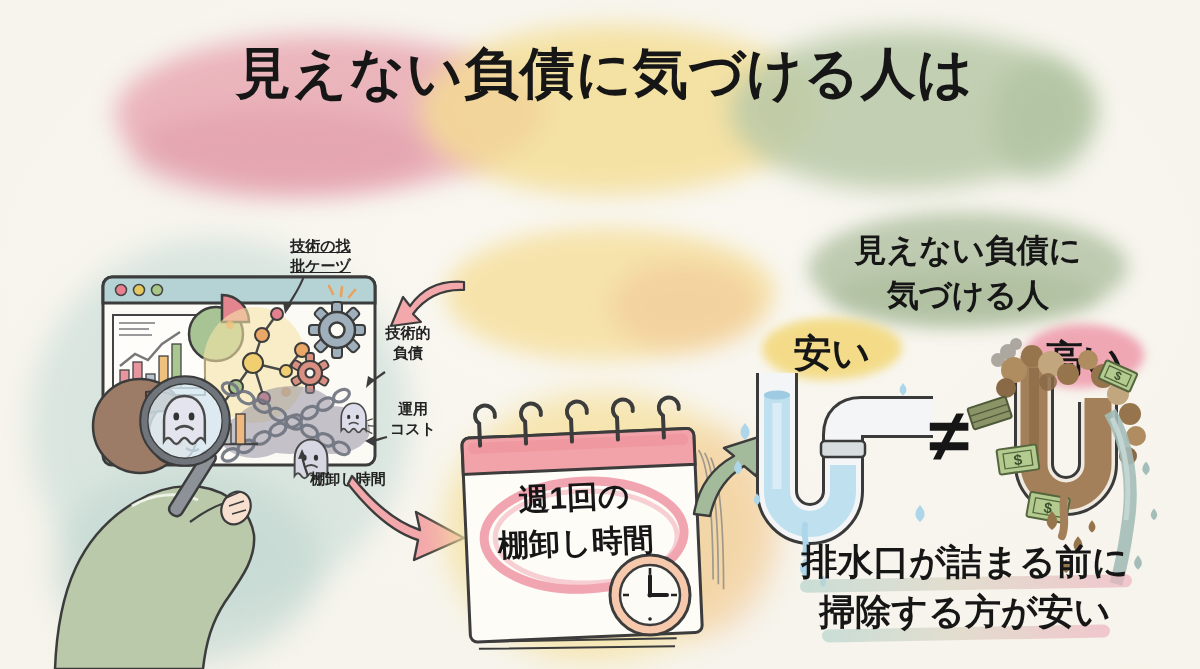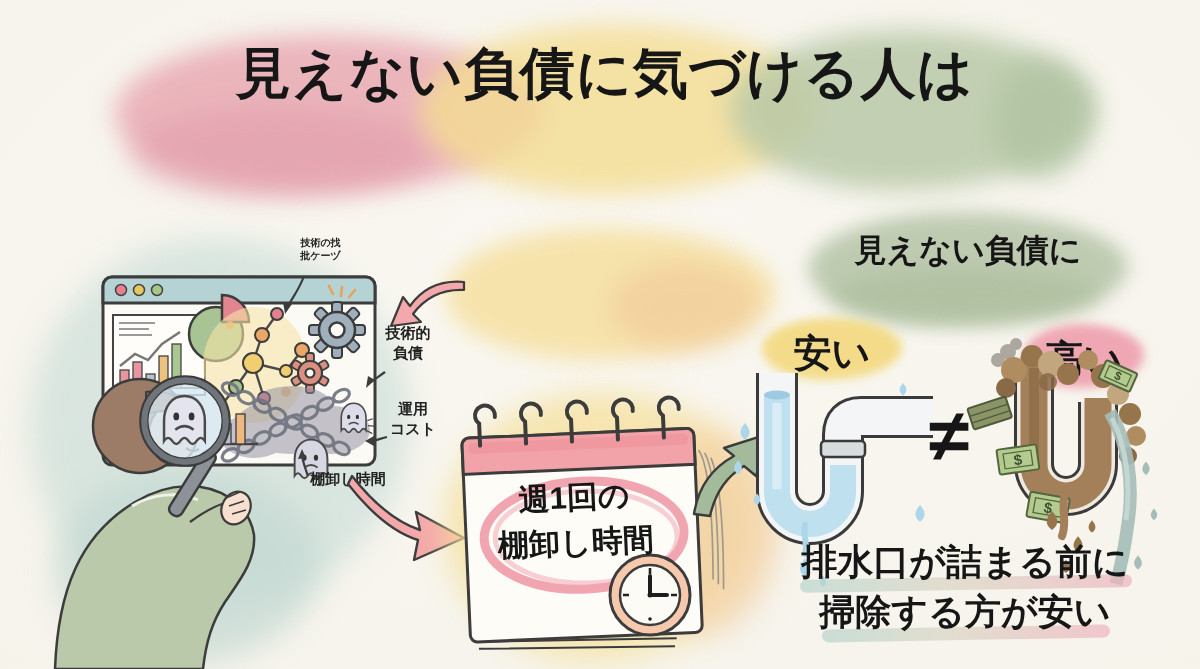--- a/index.html
+++ b/index.html
@@ -196,21 +196,21 @@
       <circle cx="145" cy="191" r="37.2" fill="none" stroke="#3c3c3c" stroke-width="1.4"></circle>
       <g transform="translate(122,164) scale(1.02)">
         <path d="M22,2 C10,2 2,12 2,26 L2,46 q4,-6 8,0 q4,6 8,0 q4,-6 8,0 q4,6 8,0 q4,-6 8,0 L42,26 C42,12 34,2 22,2 Z" fill="#e3e4ee" stroke="#4a4a4a" stroke-width="2.4"></path>
         <ellipse cx="14" cy="22" rx="2.8" ry="3.8" fill="#333"></ellipse>
           <ellipse cx="29" cy="22" rx="2.8" ry="3.8" fill="#333"></ellipse>
         <path d="M13,35 q9,-7 18,0" stroke="#4a4a4a" stroke-width="2.4" fill="none"></path>
       </g>
     </g>
   </svg>
 
-  <div class="lbl" style="left:263px;top:236px;width:115px;font-size:10px;">
+  <div class="lbl" style="left:263px;top:236px;width:115px;font-size:15px;text-decoration:underline;">
     <div>技術の找</div>
     <div>批ケーヅ</div>
   </div>
   <div class="lbl" style="left:378px;top:323px;width:60px;font-size:15px;">
     <div>技術的</div>
     <div>負債</div>
   </div>
   <div class="lbl" style="left:380px;top:399px;width:66px;font-size:15px;">
     <div>運用</div>
     <div>コスト</div>
@@ -261,20 +261,21 @@
   </div>
 
   <svg style="left:682px;top:424px;" width="92" height="92" viewBox="0 0 92 92">
     <path d="M12,90 C16,64 30,44 52,32 L42,24 L86,10 L74,52 L62,42 C46,52 34,66 28,92 Z" fill="#a3bb9a" stroke="#3c3c3c" stroke-width="2.4" stroke-linejoin="round"></path>
   </svg>
 
   <div class="blob" style="left:808px;top:212px;width:320px;height:114px;background:#b9c7ab;opacity:.9;filter:blur(9px);"></div>
   <div class="blob" style="left:830px;top:268px;width:270px;height:55px;background:#a9bb99;opacity:.6;filter:blur(10px);"></div>
   <div class="txt" style="left:812px;top:228px;width:312px;font-size:32px;line-height:1.42;">
     <div>見えない負債に</div>
+    <div>気づける人</div>
   </div>
 
   <div class="blob" style="left:762px;top:318px;width:140px;height:62px;background:#f3d97e;opacity:.9;filter:blur(5px);"></div>
   <div class="txt" style="left:762px;top:328px;width:140px;font-size:38px;">安い</div>
   <div class="blob" style="left:1024px;top:324px;width:120px;height:64px;background:#ef9fae;opacity:.9;filter:blur(5px);"></div>
   <div class="txt" style="left:1024px;top:334px;width:120px;font-size:38px;">高い</div>
 
   <svg style="left:733px;top:373px;" width="205" height="215" viewBox="0 0 205 215">
     <path d="M44,0 L44,118 A33,33 0 0 0 110,118 L110,62 Q110,44 128,44 L200,44" fill="none" stroke="#3a3a3a" stroke-width="42"></path>
     <path d="M44,0 L44,118 A33,33 0 0 0 110,118 L110,62 Q110,44 128,44 L200,44" fill="none" stroke="#f3f5f6" stroke-width="36"></path>

